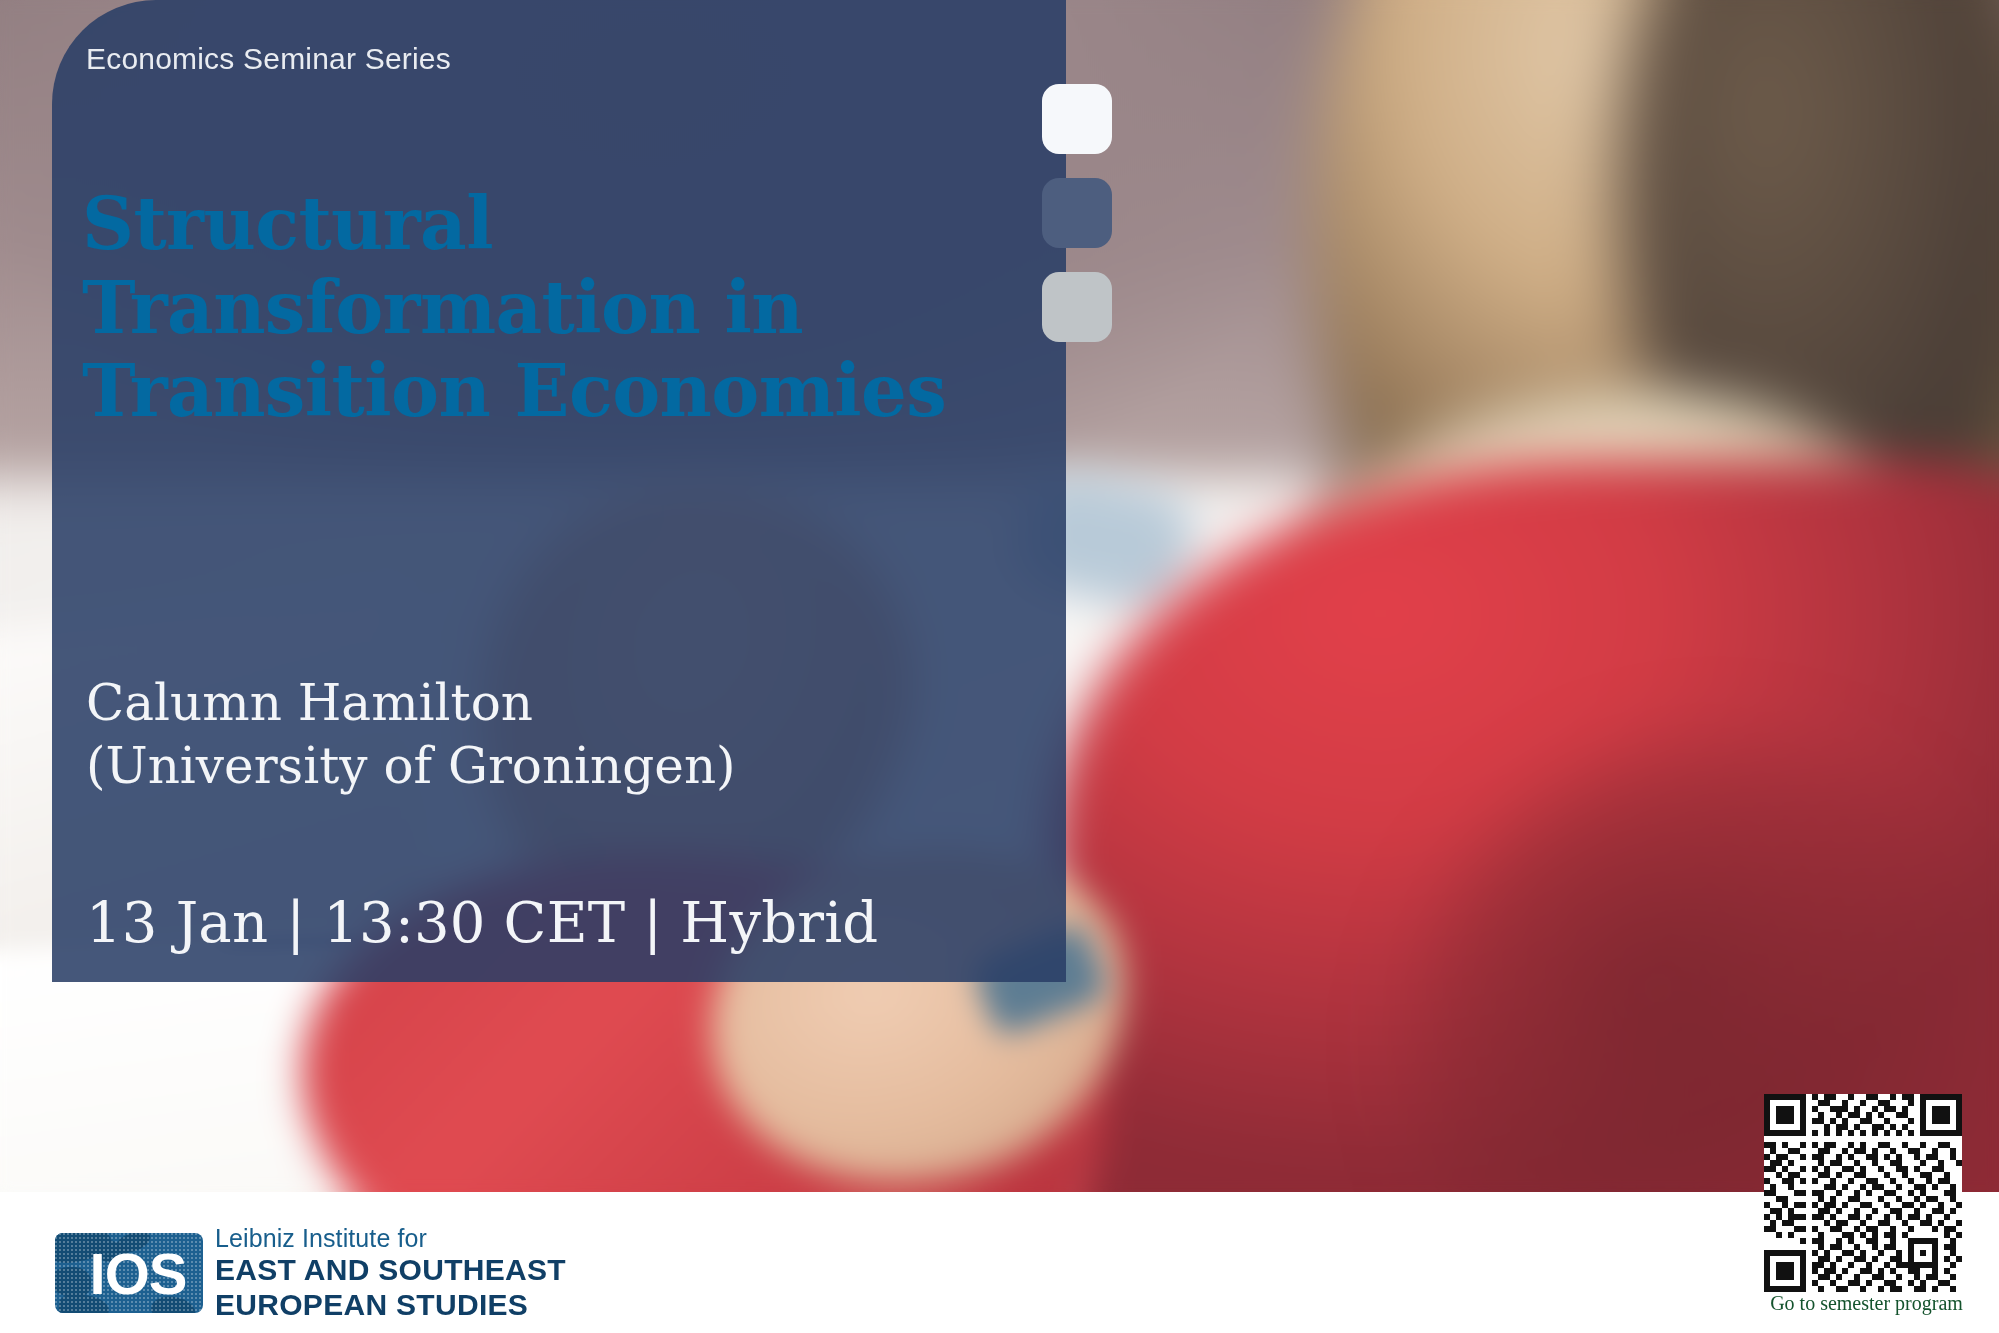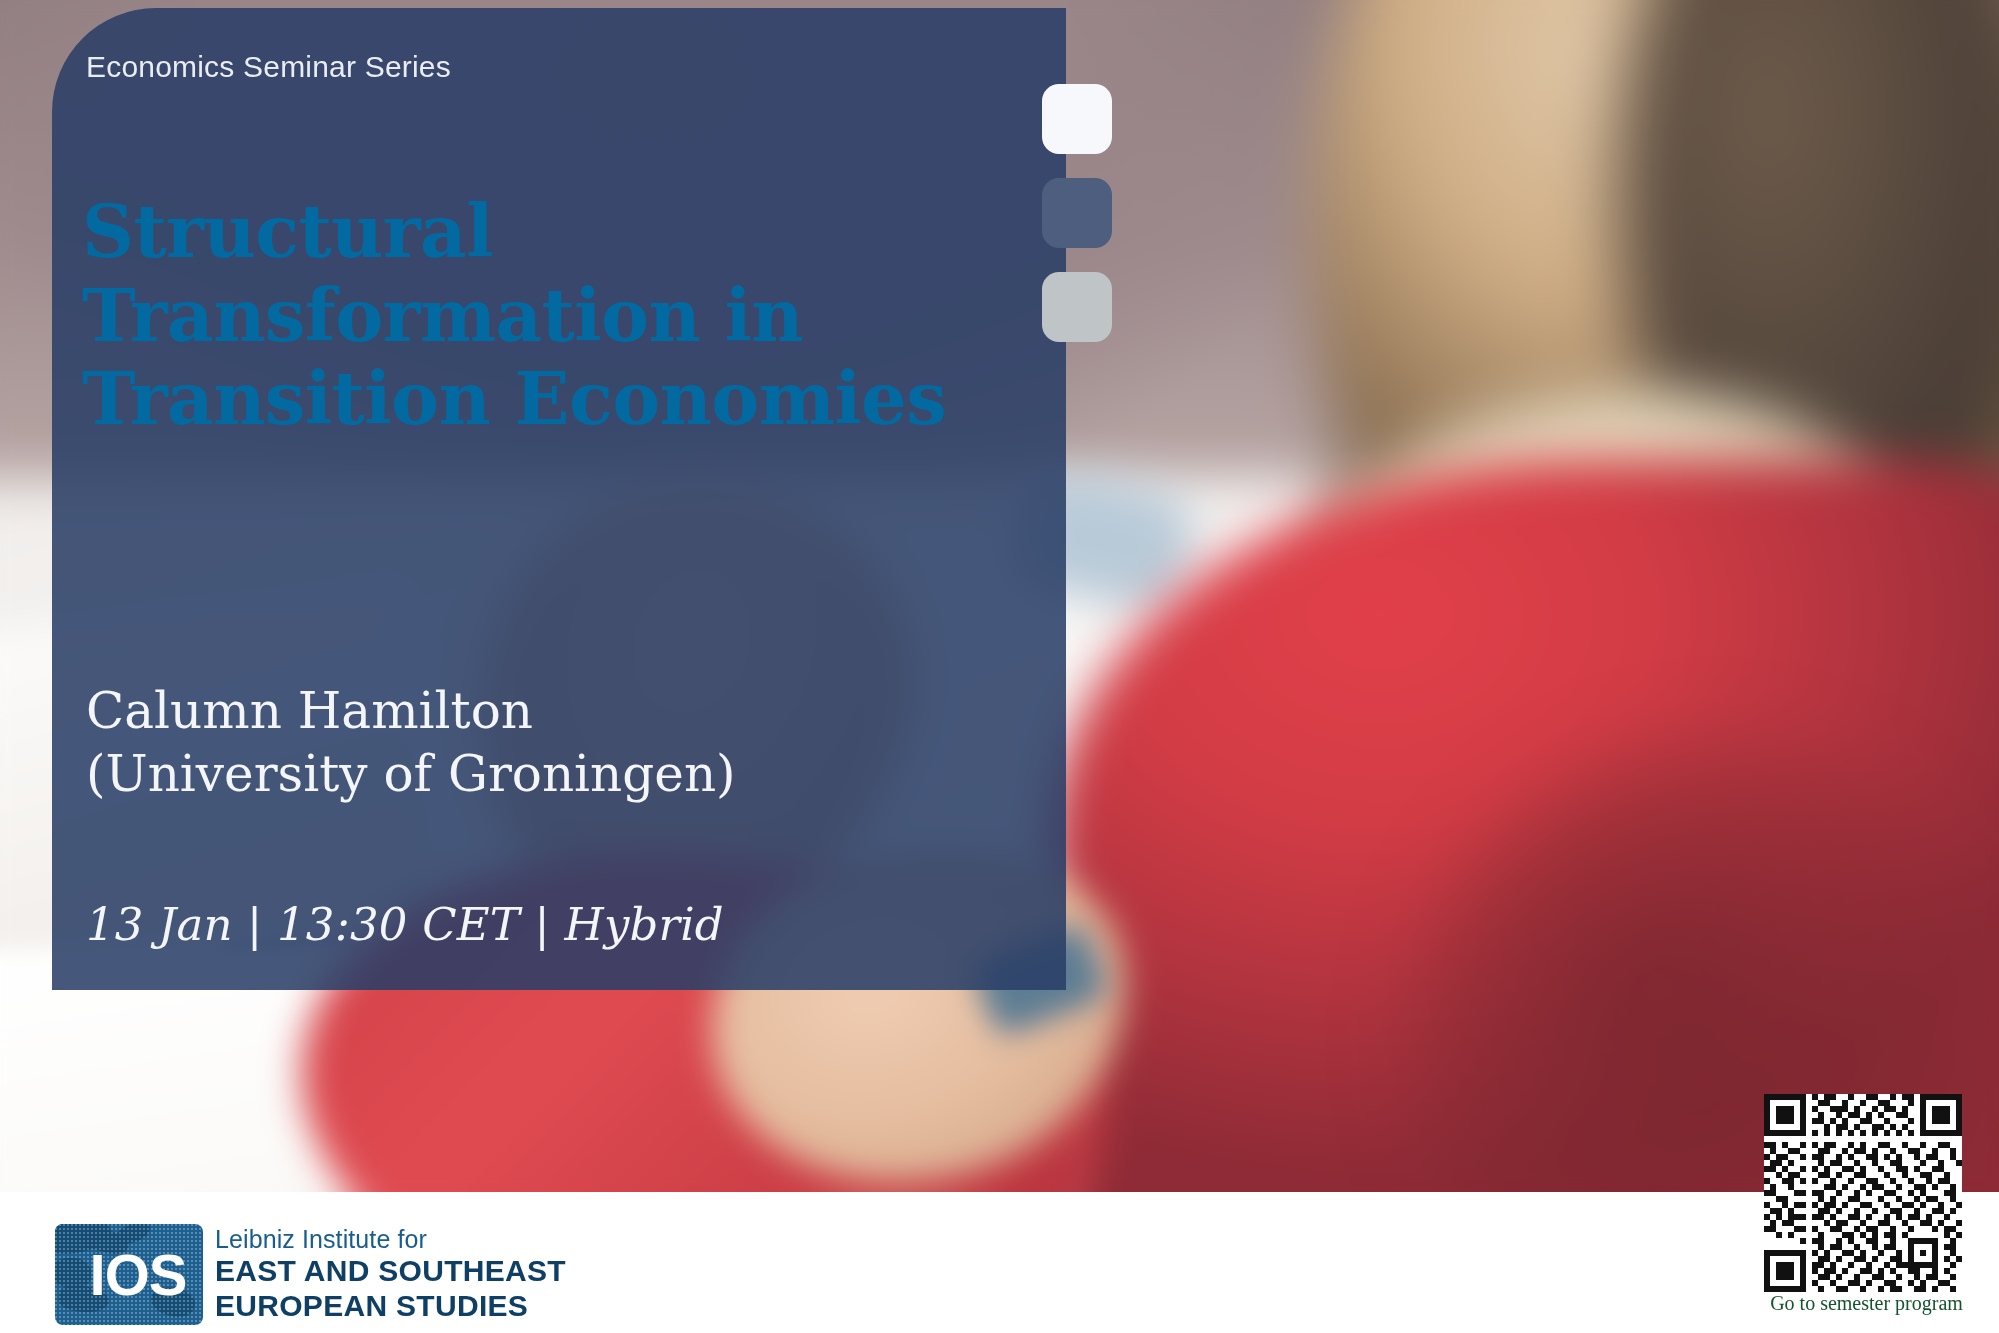--- a/index.html
+++ b/index.html
@@ -182,21 +182,20 @@
     left: 52px;
     top: 0;
     width: 1014px;
     height: 982px;
     background: rgba(41,62,102,0.87);
     border-radius: 0 0 0 0;
     border-top-left-radius: 104px;
     box-sizing: border-box;
     padding: 9px;
     overflow: hidden;
-    margin-top: 8px;
   }
   .panel-inner {
     position: absolute;
     inset: 0;
   }
   .eyebrow {
     position: absolute;
     left: 34px;
     top: 42px;
     font-family: "Liberation Sans", sans-serif;
@@ -226,25 +225,24 @@
     font-size: 50px;
     line-height: 1.26;
     font-weight: 400;
     color: #f3f5f8;
   }
   .datetime {
     position: absolute;
     left: 34px;
     top: 890px;
     font-family: "DejaVu Serif", serif;
-    font-size: 45px;
+    font-size: 56px;
     font-weight: 400;
     color: #f3f5f8;
     letter-spacing: 0.2px;
-    font-style: italic;
   }
 
   
   .squares {
     position: absolute;
     left: 1042px;
     top: 84px;
     width: 74px;
     height: 260px;
   }
@@ -273,21 +271,21 @@
   .logo {
     position: absolute;
     left: 55px;
     top: 32px;
     display: flex;
     align-items: center;
   }
   .logo-mark {
     position: relative;
     width: 148px;
-    height: 101px;
+    height: 80px;
     border-radius: 8px;
     overflow: hidden;
     background: #1d6090;
     flex: none;
   }
   .logo-mark .map {
     position: absolute;
     inset: 0;
     background-image:
       radial-gradient(circle at 1px 1px, rgba(255,255,255,0.28) 0.9px, rgba(255,255,255,0) 1.1px);

